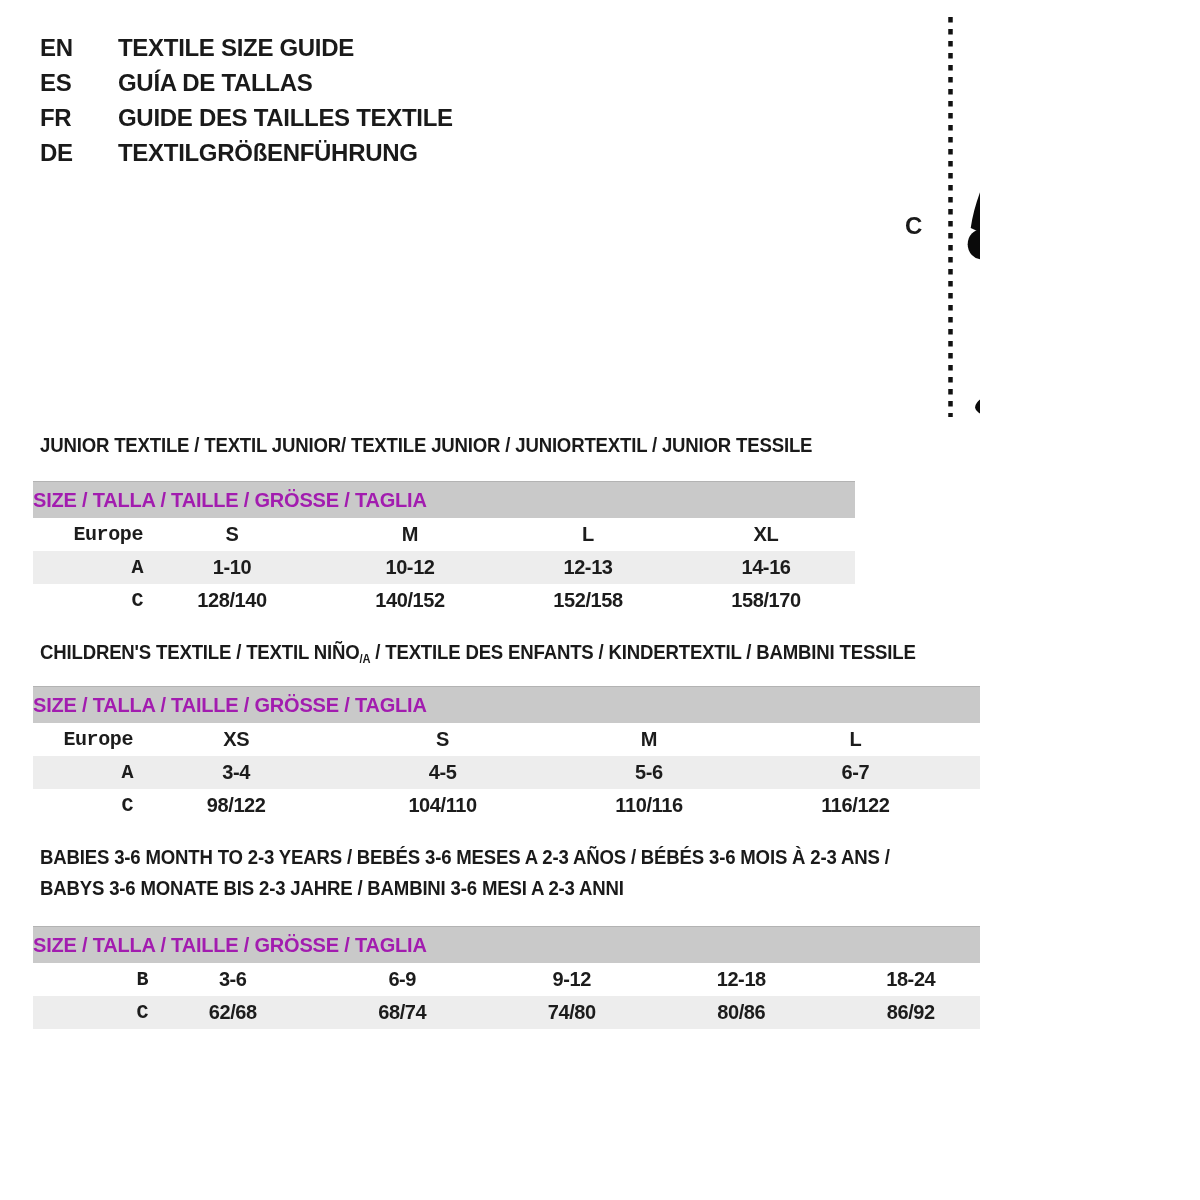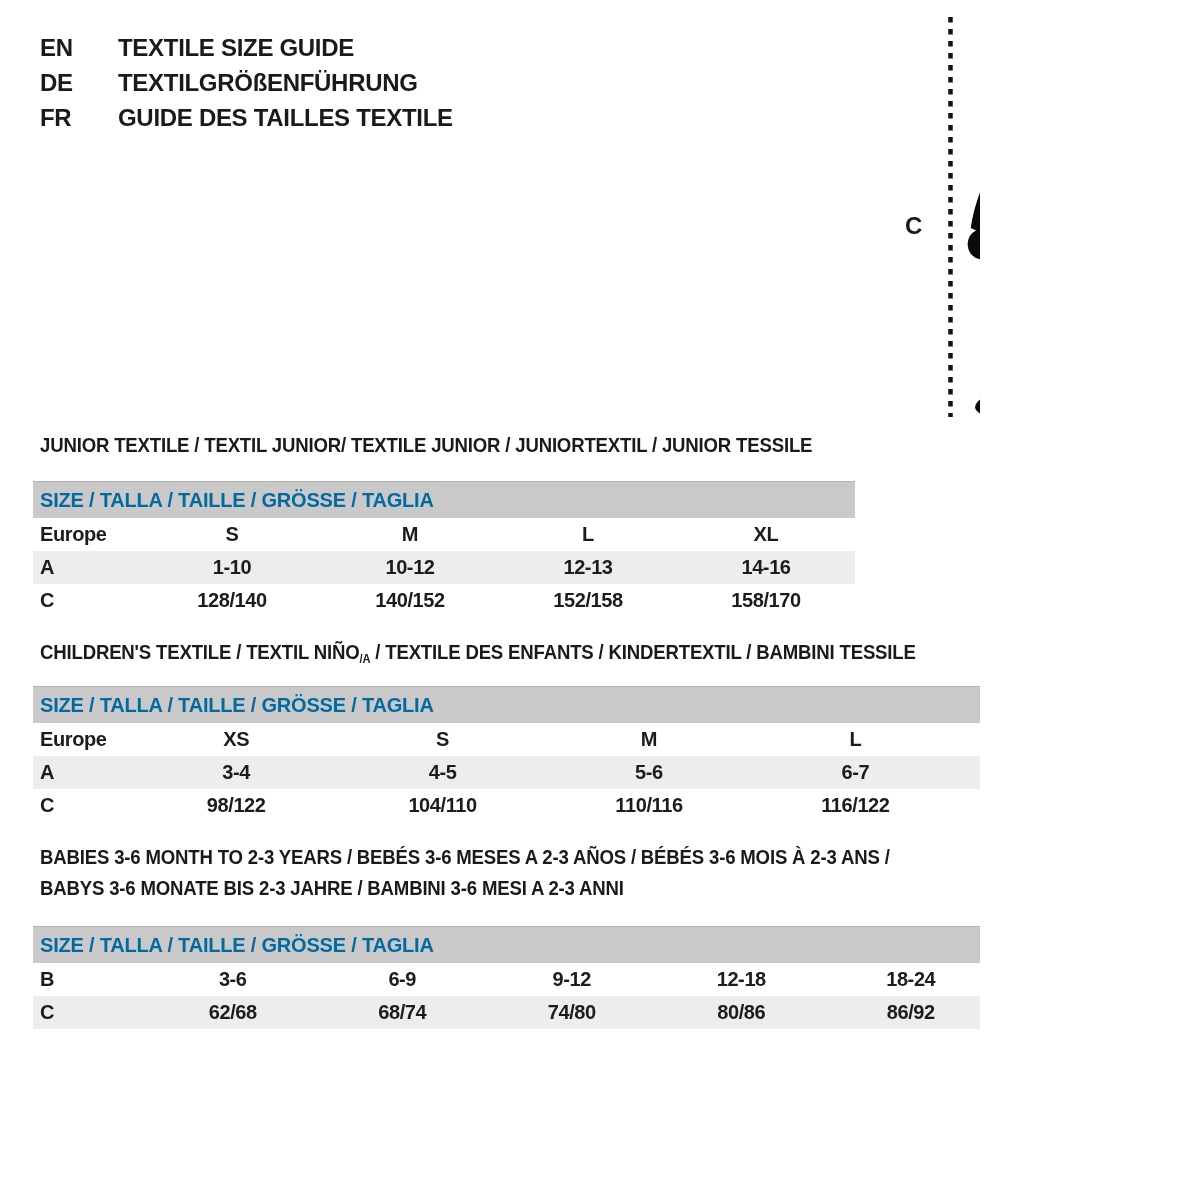--- a/index.html
+++ b/index.html
@@ -18,29 +18,29 @@
   
   .sec-title{
     position:absolute;left:40px;font-size:20px;font-weight:700;letter-spacing:-0.2px;
     white-space:nowrap;transform:scaleX(0.93);transform-origin:left center;
   }
   .sec-title .sub{font-size:0.6em;vertical-align:-0.3em;}
   
   .tbl{position:absolute;}
   .tbl .bar{
     height:36px;line-height:37px;background:#c9c9c9;border-top:1px solid #b3b3b3;
-    font-size:20px;font-weight:700;color:#0369a1;padding-left:7px;letter-spacing:-0.2px;
+    font-size:20px;font-weight:700;color:#a21caf;letter-spacing:-0.2px;
     white-space:nowrap;overflow:hidden;
   }
   .tbl table{width:100%;border-collapse:collapse;table-layout:fixed;}
   .tbl td{
     height:33px;font-size:20px;font-weight:700;letter-spacing:-0.4px;
     text-align:center;padding:0;white-space:nowrap;color:#1c1c1c;
   }
-  .tbl td.lbl{text-align:left;padding-left:7px;}
+  .tbl td.lbl{text-align:right;padding-left:7px;font-family:Liberation Mono, monospace;}
   .tbl tr.shaded{background:#ededed;}
   #junior-table{left:33px;top:481px;width:822px;}
   #children-table{left:33px;top:686px;width:1132px;}
   #babies-table{left:33px;top:926px;width:1132px;}
   
   .legend{position:absolute;left:40px;top:1072px;}
   .legend-line{
     height:31px;line-height:31px;font-size:20px;font-weight:700;letter-spacing:-0.2px;
     white-space:nowrap;transform:scaleX(0.93);transform-origin:left center;
   }
@@ -48,24 +48,27 @@
 </head>
 <body>
 
 <div class="page">
 
   <div class="lang-list">
     <div class="lang-row">
       <span class="lang-code">EN</span><span class="lang-label">TEXTILE SIZE GUIDE</span>
     </div>
     <div class="lang-row">
+      <span class="lang-code">ES</span><span class="lang-label">GUÍA DE TALLAS</span>
+    </div>
+    <div class="lang-row">
+      <span class="lang-code">FR</span><span class="lang-label">GUIDE DES TAILLES TEXTILE</span>
+    </div>
+    <div class="lang-row">
       <span class="lang-code">DE</span><span class="lang-label">TEXTILGRÖßENFÜHRUNG</span>
-    </div>
-    <div class="lang-row">
-      <span class="lang-code">FR</span><span class="lang-label">GUIDE DES TAILLES TEXTILE</span>
     </div>
   </div>
 
   <svg class="measure-line" width="9" height="406" viewBox="0 0 9 406">
     <line x1="4.5" y1="3" x2="4.5" y2="403" stroke="#111111" stroke-width="4.5" stroke-dasharray="5.5 6.5"></line>
   </svg>
   <span class="measure-label">C</span>
 
   <svg class="toddler" width="178" height="404" viewBox="0 0 175 400">
     <g fill="#0a0a0a">

